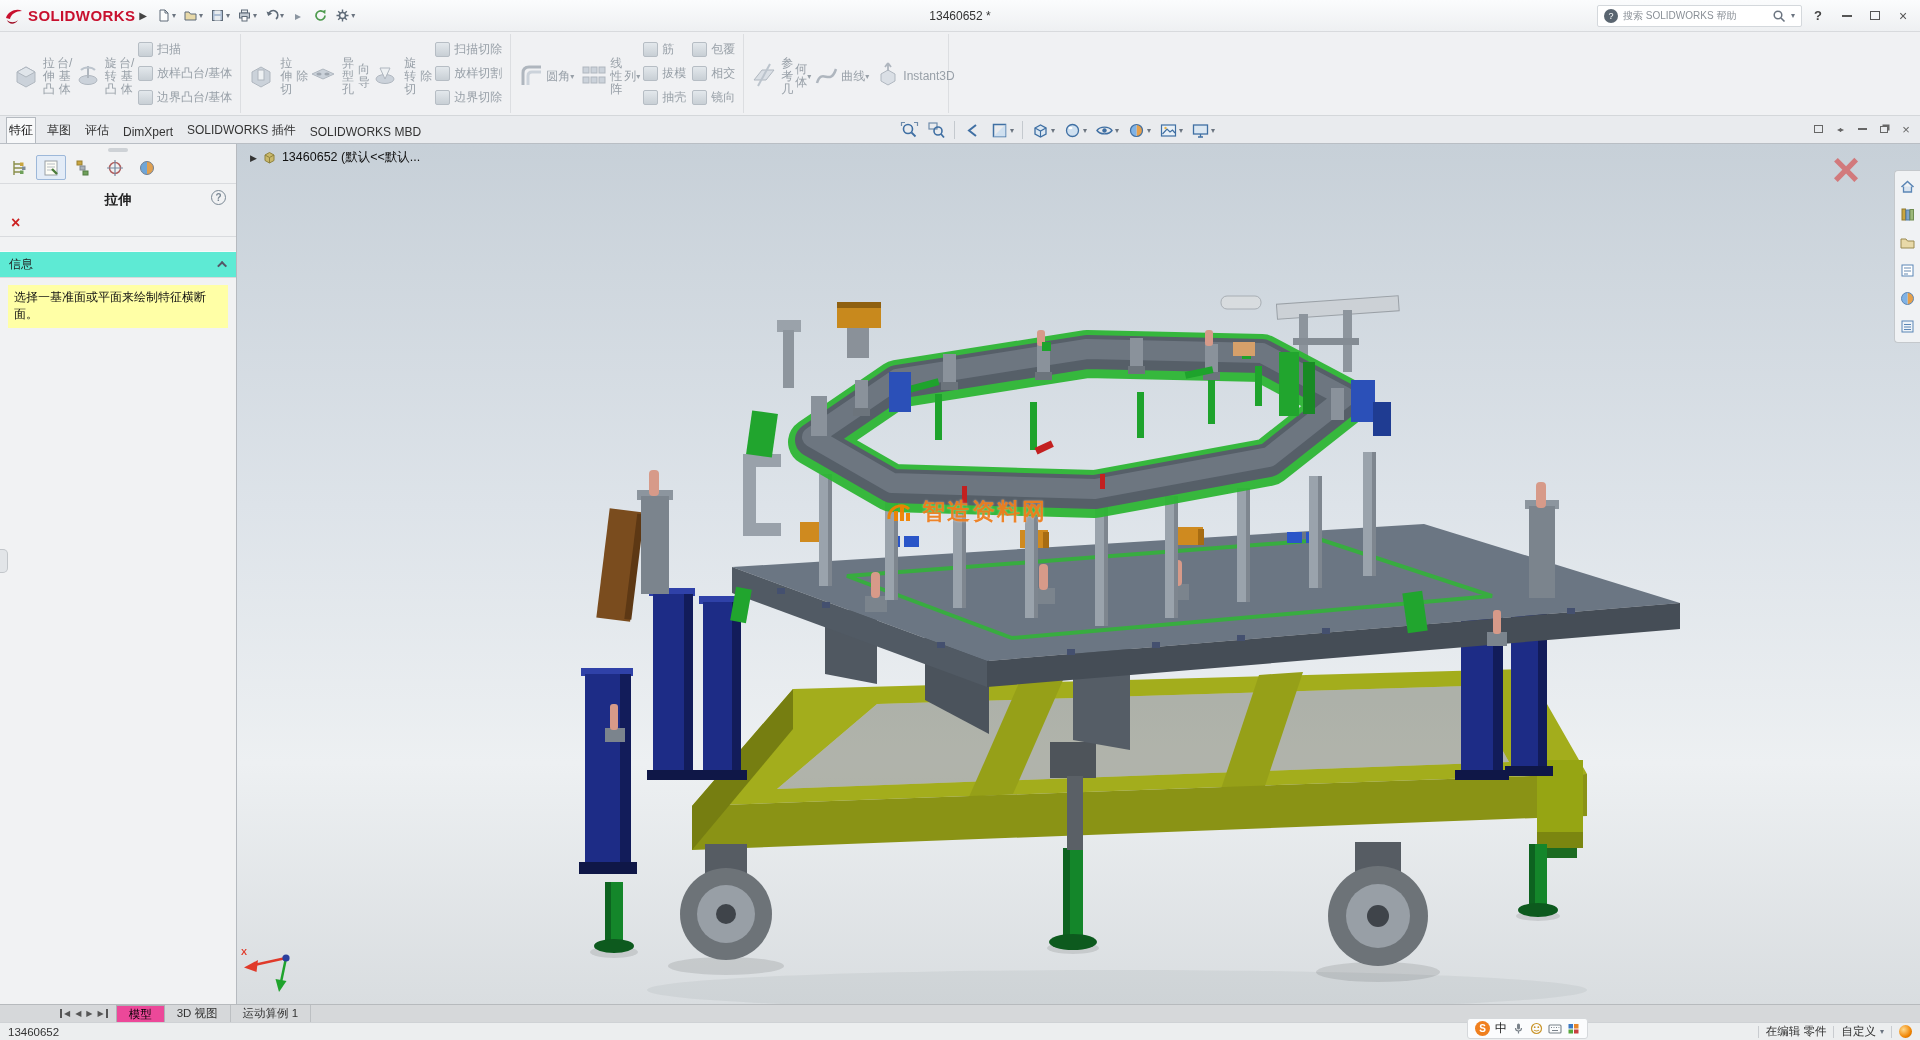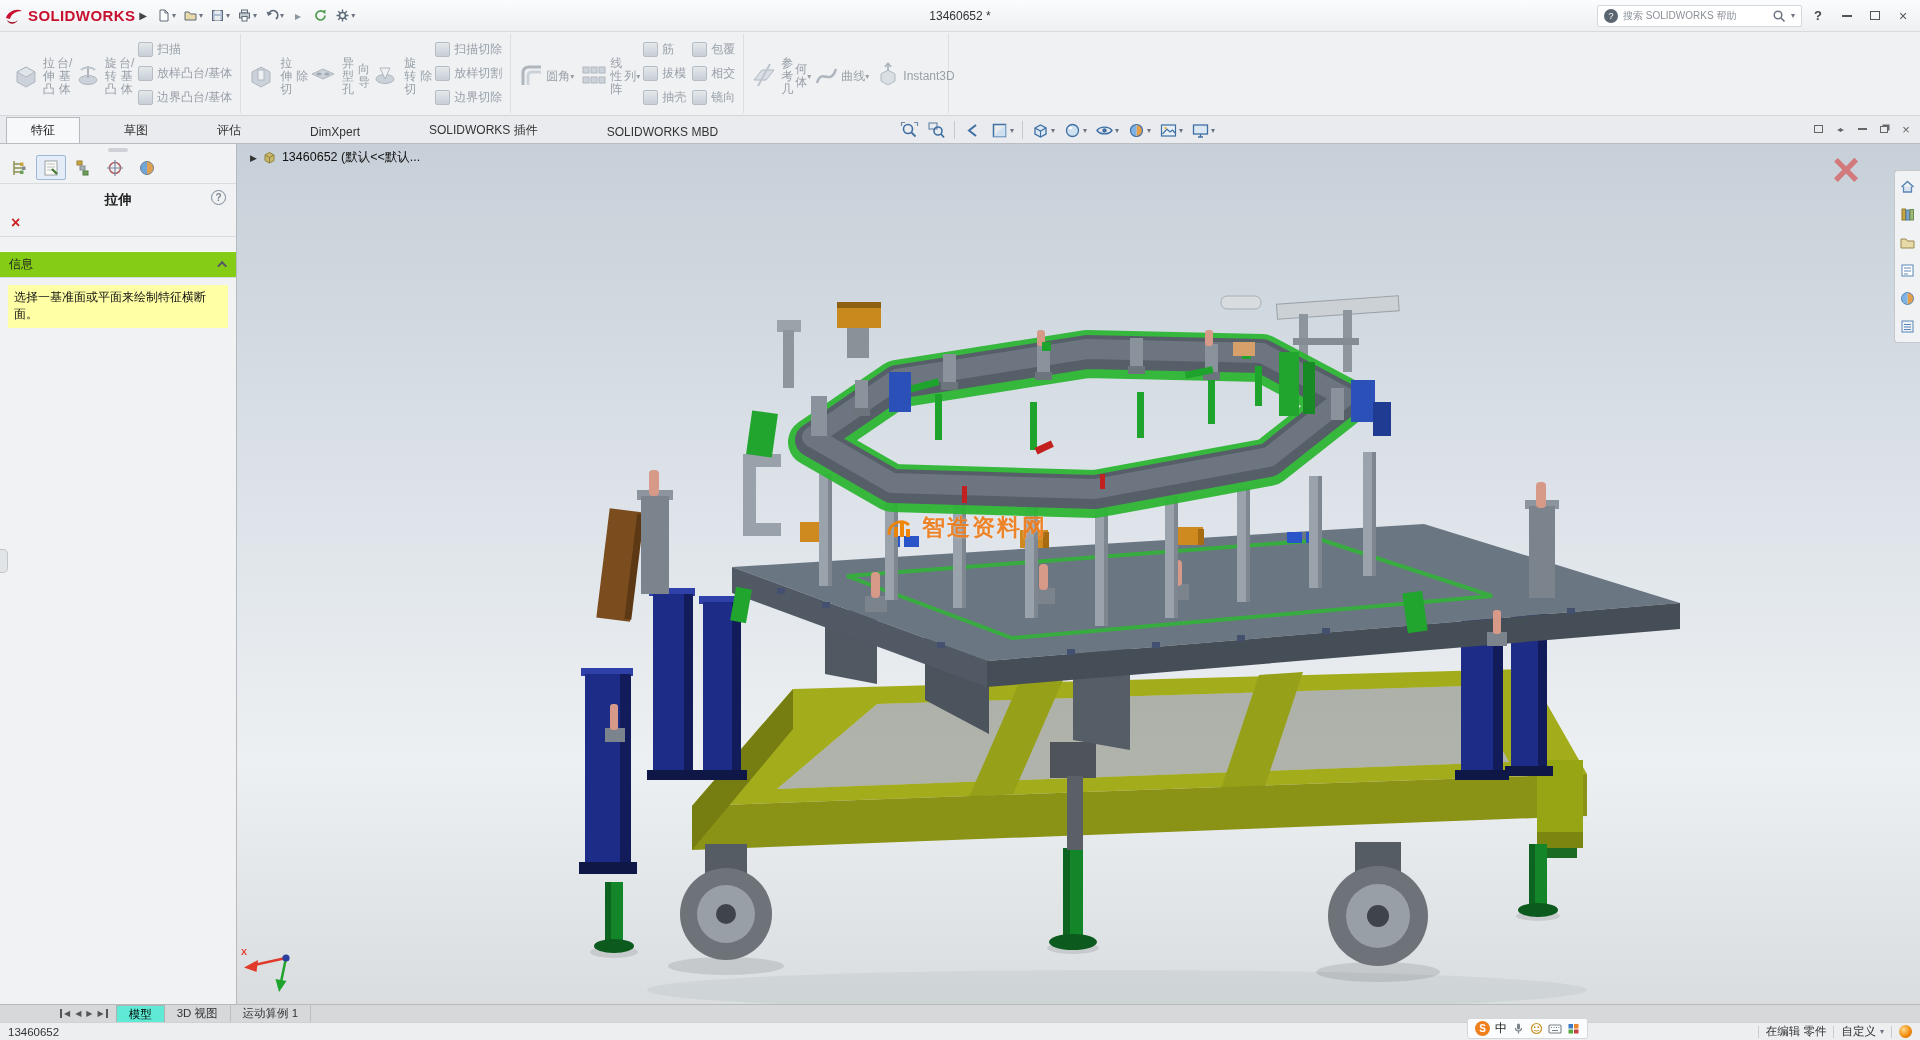--- a/index.html
+++ b/index.html
@@ -32,21 +32,21 @@
 .rlarge{width:62px;display:flex;flex-direction:row;align-items:center;padding-top:5px;color:#98a0a8;text-align:center;line-height:13px;font-size:12px}
 .rlarge .lic{width:30px;height:30px;margin-bottom:2px;opacity:.8}
 .rlarge .l2:empty{display:none}
 .bcaret{font-size:8px;color:#98a0a8;margin-top:1px}
 .rsmallcol{display:flex;flex-direction:column;justify-content:space-around;padding:4px 3px}
 .rsmall{display:flex;align-items:center;gap:4px;color:#98a0a8;font-size:12px;height:19px;white-space:nowrap}
 .sic{width:15px;height:15px;background:linear-gradient(#e3e8ec,#c8cfd5);border:1px solid #b6bdc4;border-radius:2px;flex:none}
 
 
 #tabrow{height:28px;background:#e9ebee;border-bottom:1px solid #b9bec4;display:flex;align-items:flex-end;padding:0 0 0 6px;position:relative;flex:none}
-.cmtab{padding:4px 24px;font-size:12px;color:#333;border:1px solid transparent;border-bottom:none;margin-right:19px}
+.cmtab{padding:4px 2px;font-size:12px;color:#333;border:1px solid transparent;border-bottom:none;margin-right:8px}
 .cmtab.active{background:#f7f8f9;border-color:#b5bac0;color:#111}
 #headsup{position:absolute;left:898px;top:2px;display:flex;align-items:center;gap:4px;height:24px}
 .hbtn{display:flex;align-items:center;gap:1px;padding:1px 2px;border-radius:2px}
 .hsep{width:1px;height:18px;background:#c4c9ce;margin:0 2px}
 .hcaret{font-size:8px;color:#6b7480}
 #docctl{position:absolute;right:6px;top:5px;display:flex;align-items:center;gap:6px;color:#666}
 .dc{display:flex;align-items:center;justify-content:center;width:16px;height:16px}
 .dc-sq i{display:block;width:9px;height:8px;border:1.2px solid #666}
 .dc-min i{display:block;width:9px;height:2px;background:#666}
 .dc-res i{display:block;width:8px;height:7px;border:1.2px solid #666;box-shadow:2px -2px 0 -0.5px #666}
@@ -57,45 +57,45 @@
 #main{flex:1;display:flex;min-height:0}
 #left-panel{width:237px;background:#f1f2f3;border-right:1px solid #b6babf;position:relative;flex:none}
 .pm-grip{width:20px;height:4px;border-radius:2px;background:#ced2d6;margin:4px auto 2px}
 .pm-tabs{display:flex;align-items:center;gap:2px;padding:1px 4px 3px;border-bottom:1px solid #d9dbde}
 .pm-tab{width:30px;height:25px;display:flex;align-items:center;justify-content:center;border:1px solid transparent;border-radius:2px}
 .pm-tab.active{background:#e3ecf7;border-color:#9db8d9}
 .pm-title{display:flex;align-items:center;justify-content:center;padding:7px 10px 5px;font-weight:bold;font-size:13.5px;position:relative;color:#222}
 .pm-help{position:absolute;right:10px;top:6px;width:15px;height:15px;border-radius:50%;border:1.5px solid #7a8894;color:#7a8894;font-size:10px;display:flex;align-items:center;justify-content:center;font-weight:bold}
 .pm-actions{padding:1px 8px 5px;border-bottom:1px solid #d9dbde}
 .pm-x{color:#cc2222;font-size:16px;font-weight:bold;line-height:1;padding:1px 3px}
-.pm-sec{display:flex;justify-content:space-between;align-items:center;background:#84cc16;padding:4px 9px;border-top:1px solid #f8f9fa;border-bottom:1px solid #d7d9db;margin-top:14px;color:#222}
+.pm-sec{display:flex;justify-content:space-between;align-items:center;background:#5eead4;padding:4px 9px;border-top:1px solid #f8f9fa;border-bottom:1px solid #d7d9db;margin-top:14px;color:#222}
 .chev{width:7px;height:7px;border-left:2px solid #556;border-top:2px solid #556;transform:rotate(45deg) translateY(2px)}
 .pm-msg{margin:7px 8px;background:#ffffa6;padding:4px 6px;line-height:1.45;color:#111;font-size:12px}
 .pm-sidegrip{position:absolute;left:0;top:405px;width:8px;height:24px;background:#e2e5e8;border:1px solid #c2c6ca;border-left:none;border-radius:0 5px 5px 0}
 
 
 #viewport{flex:1;position:relative;overflow:hidden;background:linear-gradient(180deg,#c7d0d8 0%,#dde3e9 42%,#edf0f2 72%,#d9dde0 100%)}
 #model{position:absolute;left:0;top:0;width:100%;height:100%}
 #treefly{position:absolute;left:13px;top:5px;display:flex;align-items:center;gap:5px;color:#111;font-size:12.5px}
 .tf-arrow{color:#333;font-size:9px}
-#watermark{position:absolute;left:648px;top:368px;display:flex;align-items:center;gap:7px;opacity:.95}
+#watermark{position:absolute;left:648px;top:352px;display:flex;align-items:center;gap:7px;opacity:.95}
 #watermark span{color:#ef7f1f;font-size:23px;font-weight:bold;letter-spacing:2px;text-shadow:0 0 2px rgba(255,255,255,.5)}
 #confirmx{position:absolute;right:60px;top:2px;font-size:48px;font-weight:bold;color:rgba(214,88,88,.72);line-height:1}
 #taskpane{position:absolute;right:0;top:26px;width:26px;background:#f0f2f4;border:1px solid #c4c8cc;border-right:none;border-radius:4px 0 0 4px;padding:6px 0;display:flex;flex-direction:column;align-items:center;gap:9px}
 .tp-btn{width:19px;height:19px;display:flex;align-items:center;justify-content:center}
 #triad{position:absolute;left:3px;bottom:8px}
 
 
 #sheettabs{height:18px;background:#d6d8da;border-top:1px solid #b7babd;display:flex;align-items:stretch;flex:none;font-size:11.5px}
 .st-arrows{display:flex;align-items:center;gap:3px;margin:0 8px 0 60px;color:#555;font-size:8px}
 .st-a{padding:0 1px}
 .st-bar-l{border-left:2px solid #555;padding-left:2px}
 .st-bar-r{border-right:2px solid #555;padding-right:2px}
 .stab{display:flex;align-items:center;padding:0 12px;border-right:1px solid #bcbfc2;color:#333}
-.stab.active{background:#5eead4;border:1px solid #aeb1b4;border-bottom:none;color:#000}
+.stab.active{background:#ec4899;border:1px solid #aeb1b4;border-bottom:none;color:#000}
 
 
 #statusbar{height:18px;background:#eceeef;border-top:1px solid #cfd2d5;display:flex;align-items:center;padding:0 8px;font-size:11.5px;color:#333;position:relative;flex:none}
 .vsep{width:1px;height:12px;background:#c9ccd0;margin:0 7px}
 #ime{position:absolute;right:332px;bottom:1px;height:21px;display:flex;align-items:center;gap:5px;background:#fbfcfd;border:1px solid #d5d8db;border-radius:3px;padding:0 7px}
 .ime-s{width:15px;height:15px;border-radius:50%;background:#f07f1e;color:#fff;font-weight:bold;font-size:10px;display:flex;align-items:center;justify-content:center}
 .ime-zh{font-size:12px;color:#222}
 .sb-right{margin-left:auto;display:flex;align-items:center}
 .sb-ball{width:13px;height:13px;border-radius:50%;background:radial-gradient(circle at 35% 35%,#ffd98c,#f08300 62%,#b35f00)}
 svg{display:block}

